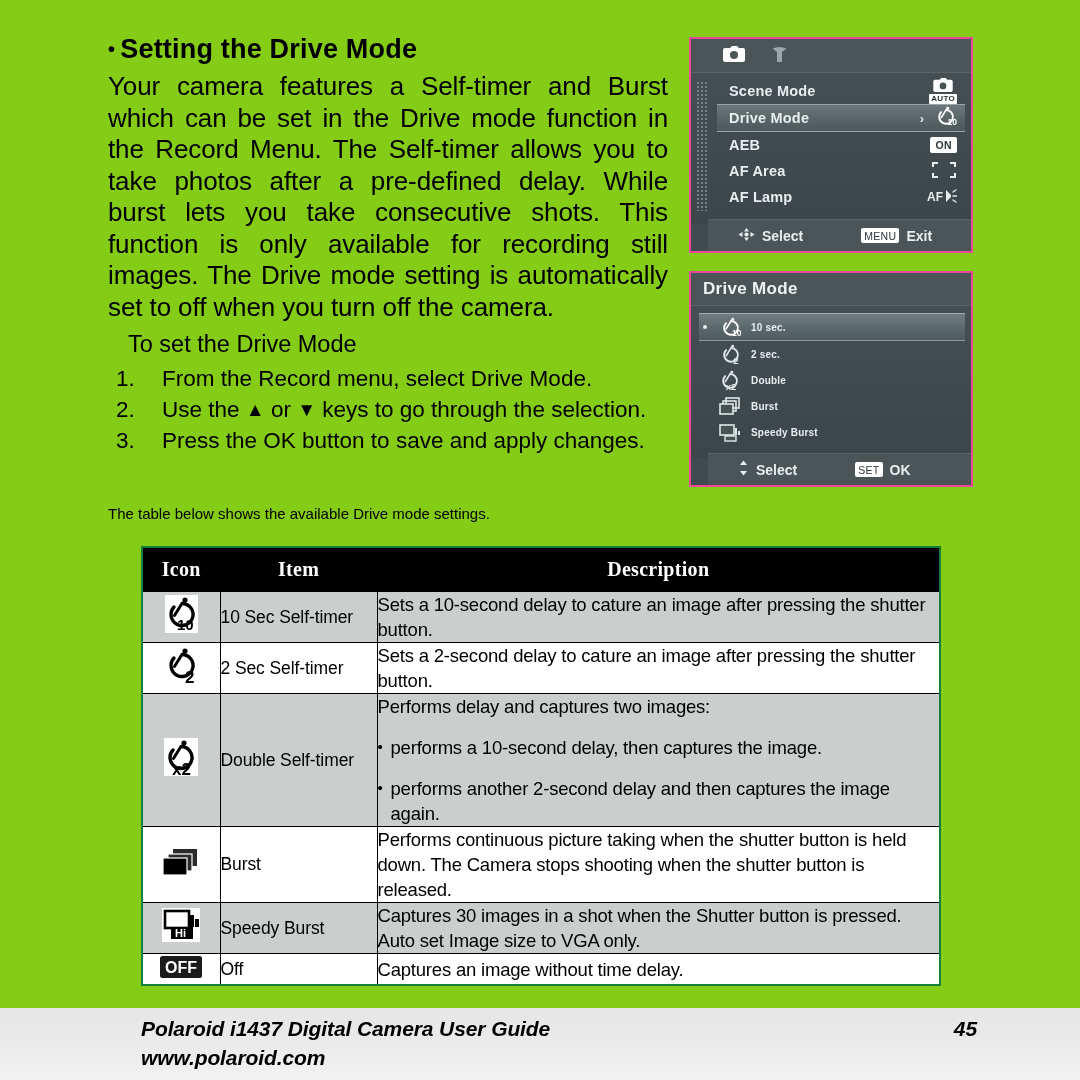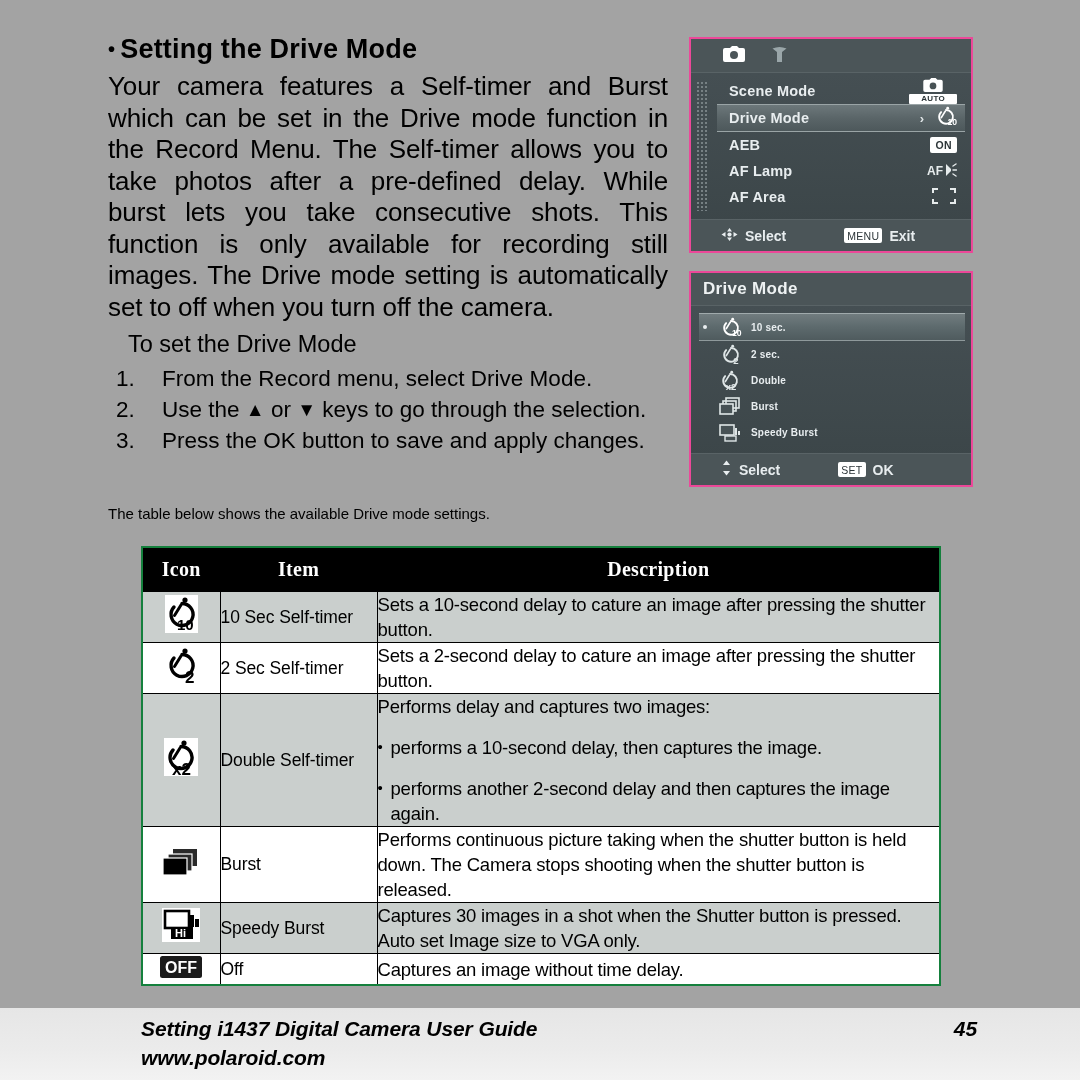--- a/index.html
+++ b/index.html
@@ -13,21 +13,21 @@
     position: relative;
     font-family: "Liberation Sans", sans-serif;
     color: #000;
     overflow: hidden;
   }
 
   
   #page {
     position: absolute;
     inset: 0;
-    background: #a3a3a3;
+    background: #84cc16;
   }
 
   
   #left-col {
     position: absolute;
     left: 108px;
     top: 34px;
     width: 560px;
   }
   .section-heading {
@@ -123,21 +123,21 @@
     border-bottom: 1px solid #596366;
   }
   .lcd-body {
     position: relative;
     background: linear-gradient(180deg, #454f53 0%, #3c4649 100%);
     height: 151px;
   }
   .lcd-body.sub { height: 152px; }
   .lcd-bottombar {
     position: absolute;
-    left: 0; right: 0; bottom: 0;
+    left: 17px; right: 0; bottom: 0;
     height: 31px;
     background: #4b5558;
     display: flex;
     align-items: center;
     border-top: 1px solid #596366;
     font-size: 14px;
   }
   .bb-left { display: flex; align-items: center; gap: 7px; margin-left: 30px; }
   .bb-right { display: flex; align-items: center; gap: 7px; margin-left: 58px; }
   .key-badge {
@@ -185,21 +185,21 @@
     height: 100%;
   }
   .chev { font-size: 13px; opacity: .95; }
   .onbadge {
     background: #fff; color: #2b3437; font-size: 10.5px; font-weight: bold;
     padding: 2px 5px; border-radius: 2px; letter-spacing: .4px;
   }
   .auto-ico { display: flex; flex-direction: column; align-items: center; line-height: 1; }
   .auto-word {
     background: #fff; color: #2b3437; font-size: 8px; font-weight: bold;
-    padding: 1px 12px; margin-top: 1px; border-radius: 1px; letter-spacing: .3px;
+    padding: 1px 2px; margin-top: 1px; border-radius: 1px; letter-spacing: .3px;
   }
 
   
   .sub-rows { position: absolute; left: 8px; top: 7px; right: 6px; }
   .sub-row {
     height: 26px;
     display: flex;
     align-items: center;
     position: relative;
     padding-left: 16px;
@@ -388,43 +388,43 @@
         </div>
 
         <div class="menu-row">
           <span class="menu-label">AEB</span>
           <span class="menu-right">
             <span class="onbadge">ON</span>
           </span>
         </div>
 
         <div class="menu-row">
-          <span class="menu-label">AF Lamp</span>
-          <span class="menu-right">
-            <span>
-              <svg width="30" height="16" viewBox="0 0 30 16" aria-hidden="true">
-                <text x="0" y="13" font-family="'Liberation Sans',sans-serif" font-size="12" font-weight="bold" fill="#e6ebec">AF</text>
-                <path d="M19 2 L19 14 L24 9 L24 7 Z" fill="#e6ebec"></path>
-                <path d="M26 4 L29 2 M26 8 L29.5 8 M26 12 L29 14" stroke="#e6ebec" stroke-width="1.4" stroke-linecap="round"></path>
-              </svg>
-            </span>
-          </span>
-        </div>
-
-        <div class="menu-row">
           <span class="menu-label">AF Area</span>
           <span class="menu-right">
             <span>
               <svg width="26" height="18" viewBox="0 0 26 18" aria-hidden="true">
                 <g fill="none" stroke="#e6ebec" stroke-width="2">
                   <path d="M2 6 L2 2 L7 2"></path>
                   <path d="M19 2 L24 2 L24 6"></path>
                   <path d="M24 12 L24 16 L19 16"></path>
                   <path d="M7 16 L2 16 L2 12"></path>
                 </g>
+              </svg>
+            </span>
+          </span>
+        </div>
+
+        <div class="menu-row">
+          <span class="menu-label">AF Lamp</span>
+          <span class="menu-right">
+            <span>
+              <svg width="30" height="16" viewBox="0 0 30 16" aria-hidden="true">
+                <text x="0" y="13" font-family="'Liberation Sans',sans-serif" font-size="12" font-weight="bold" fill="#e6ebec">AF</text>
+                <path d="M19 2 L19 14 L24 9 L24 7 Z" fill="#e6ebec"></path>
+                <path d="M26 4 L29 2 M26 8 L29.5 8 M26 12 L29 14" stroke="#e6ebec" stroke-width="1.4" stroke-linecap="round"></path>
               </svg>
             </span>
           </span>
         </div>
 
       </div>
     </div>
 
     <div class="lcd-bottombar">
       <span class="bb-left">
@@ -645,20 +645,20 @@
         <td class="cell-item">Off</td>
         <td class="cell-desc">Captures an image without time delay.</td>
       </tr>
 
     </tbody>
   </table>
 
   <div id="footer">
     <div class="footer-inner">
       <div class="footer-line1">
-        <span>Setting i1437 Digital Camera User Guide</span>
+        <span>Polaroid i1437 Digital Camera User Guide</span>
         <span>45</span>
       </div>
       <div class="footer-line2">www.polaroid.com</div>
     </div>
   </div>
 
 </div>
 
 </body></html>

